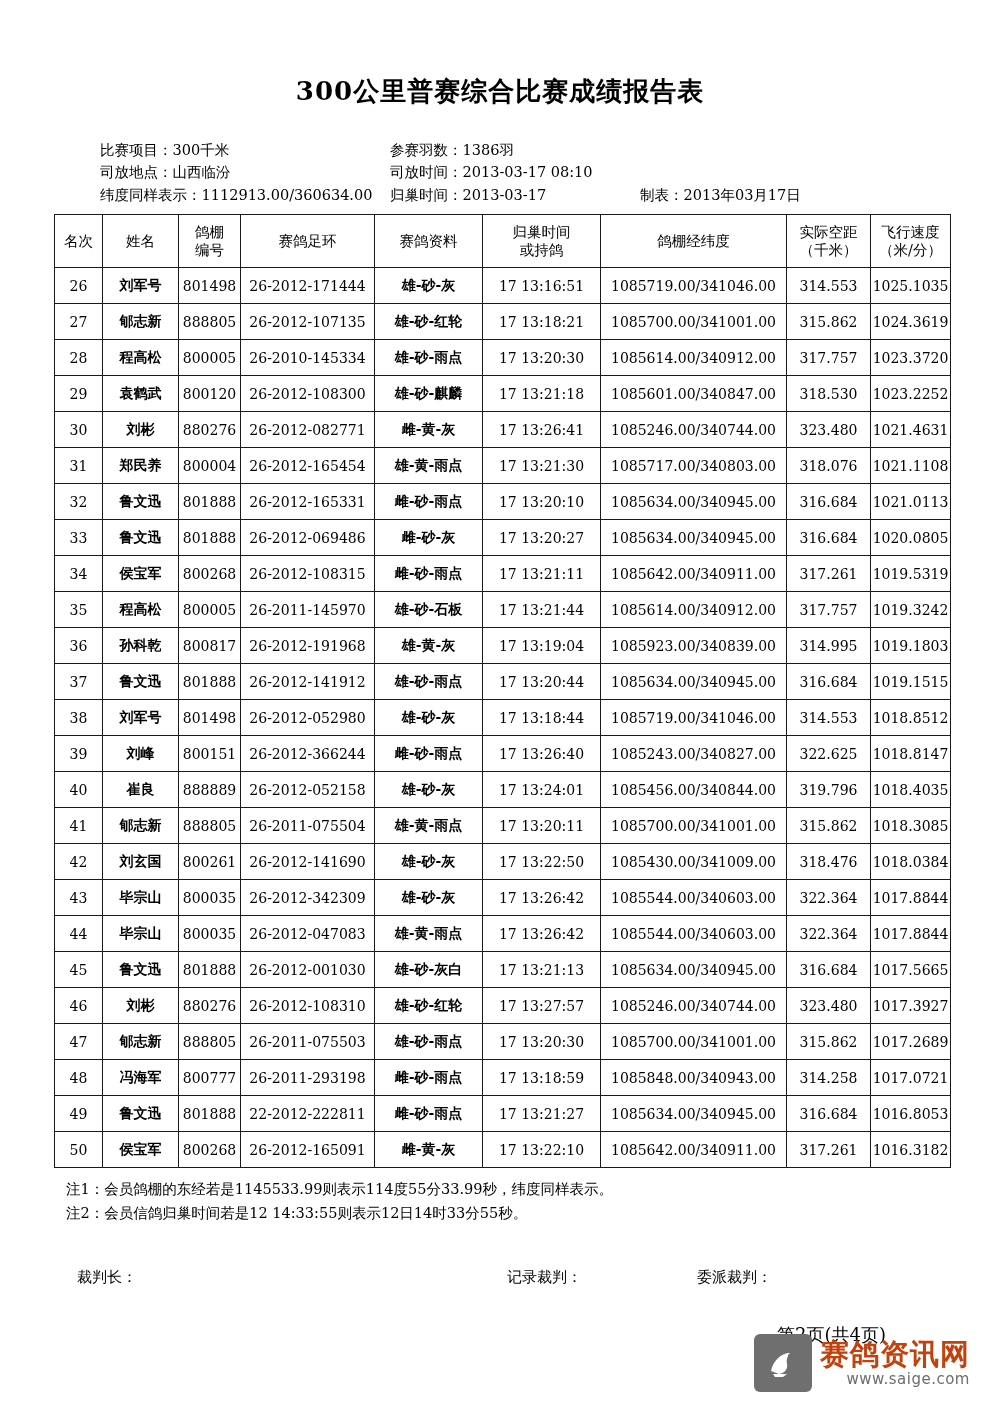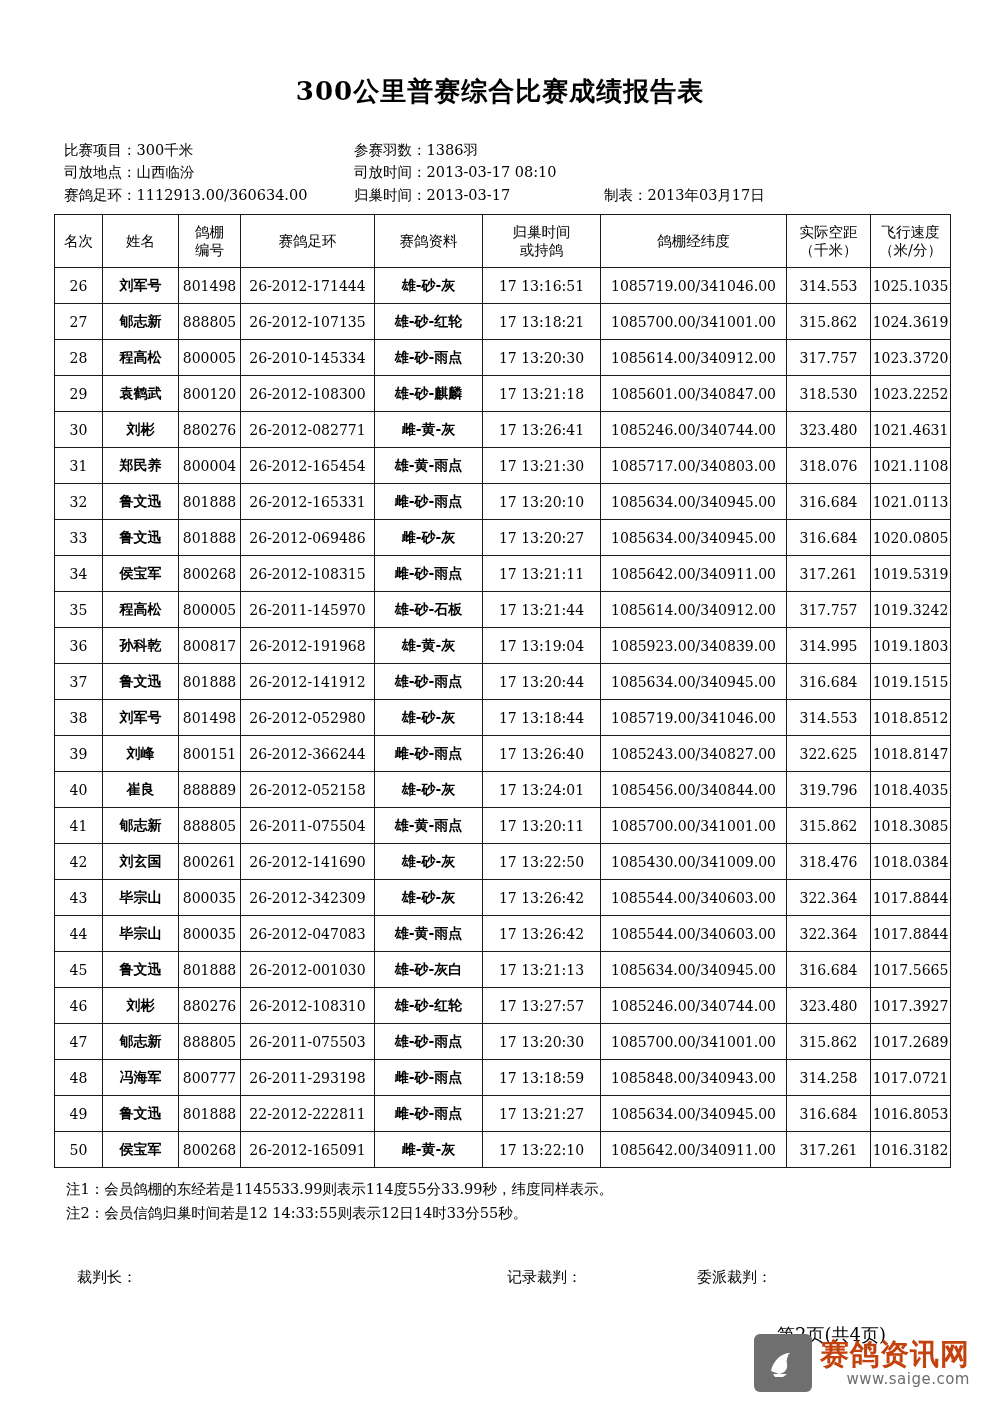--- a/index.html
+++ b/index.html
@@ -41,20 +41,21 @@
   .meta-col {
     display: flex;
     flex-direction: column;
   }
   .meta-col.c1 { width: 290px; }
   .meta-col.c2 { width: 250px; }
   .meta-col.c3 { width: 165px; }
   .meta-col.c4 { width: auto; justify-content: flex-end; }
   .meta-row {
     white-space: nowrap;
+    margin-left: 36px;
   }
   
   table.results {
     border-collapse: collapse;
     width: 896px;
     margin-left: 2px;
     table-layout: fixed;
     padding-left: 40px;
   }
   table.results th, table.results td {
@@ -154,21 +155,21 @@
 
   <div class="meta">
     <div class="meta-col c1">
       <div class="meta-row">
         <span>比赛项目：</span><span>300千米</span>
       </div>
       <div class="meta-row">
         <span>司放地点：</span><span>山西临汾</span>
       </div>
       <div class="meta-row">
-        <span>赛鸽足环：</span><span>1112913.00/360634.00</span>
+        <span>纬度同样表示：</span><span>1112913.00/360634.00</span>
       </div>
     </div>
     <div class="meta-col c2">
       <div class="meta-row">
         <span>参赛羽数：</span><span>1386羽</span>
       </div>
       <div class="meta-row">
         <span>司放时间：</span><span>2013-03-17  08:10</span>
       </div>
       <div class="meta-row">

